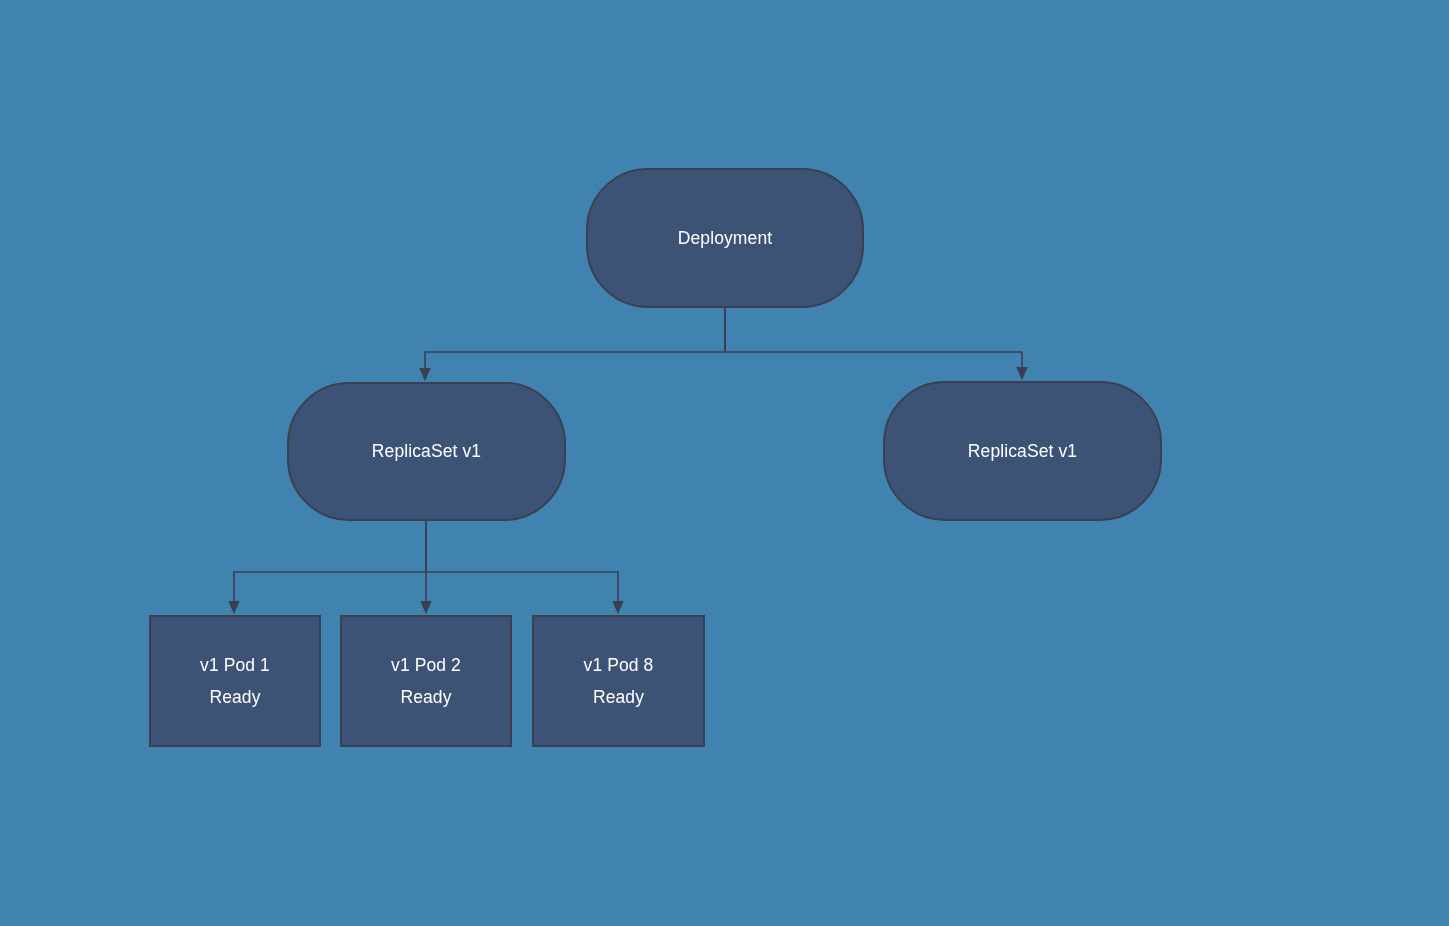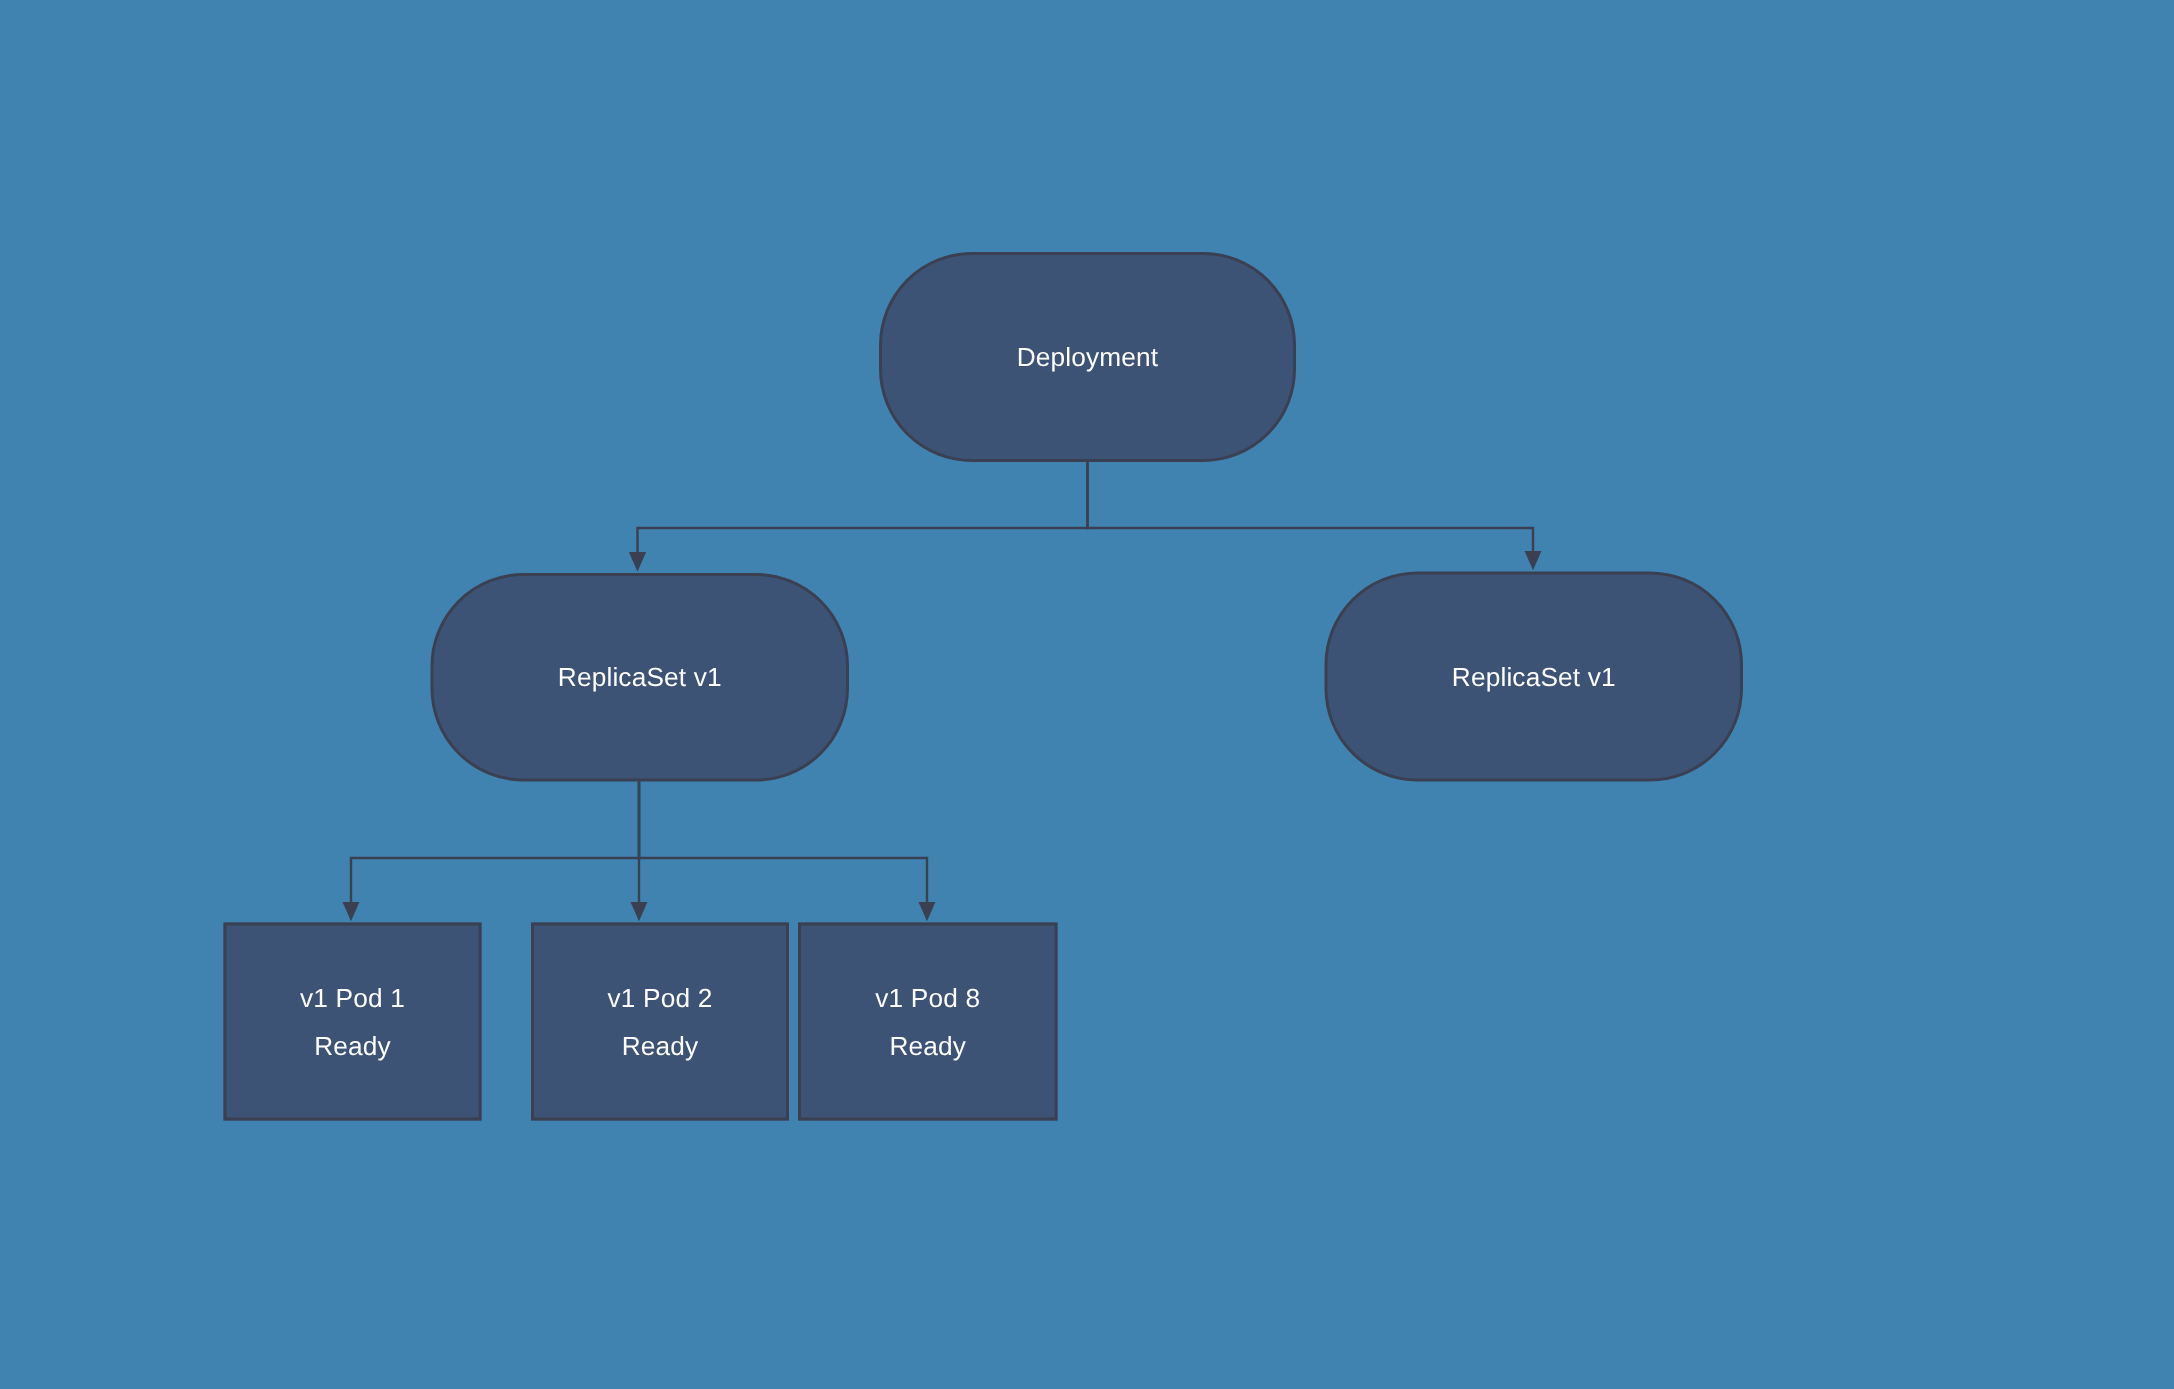--- a/index.html
+++ b/index.html
@@ -89,21 +89,21 @@
 
   <div class="node stadium" style="left:883px; top:381px; width:279px; height:140px;">
     <span class="node-line">ReplicaSet v1</span>
   </div>
 
   <div class="node rect" style="left:149px; top:615px; width:172px; height:132px;">
     <span class="node-line">v1 Pod 1</span>
     <span class="node-line">Ready</span>
   </div>
 
-  <div class="node rect" style="left:340px; top:615px; width:172px; height:132px;margin-left:14px;">
+  <div class="node rect" style="left:340px; top:615px; width:172px; height:132px;">
     <span class="node-line">v1 Pod 2</span>
     <span class="node-line">Ready</span>
   </div>
 
   <div class="node rect" style="left:532px; top:615px; width:173px; height:132px;">
     <span class="node-line">v1 Pod 8</span>
     <span class="node-line">Ready</span>
   </div>
 
 </div>

